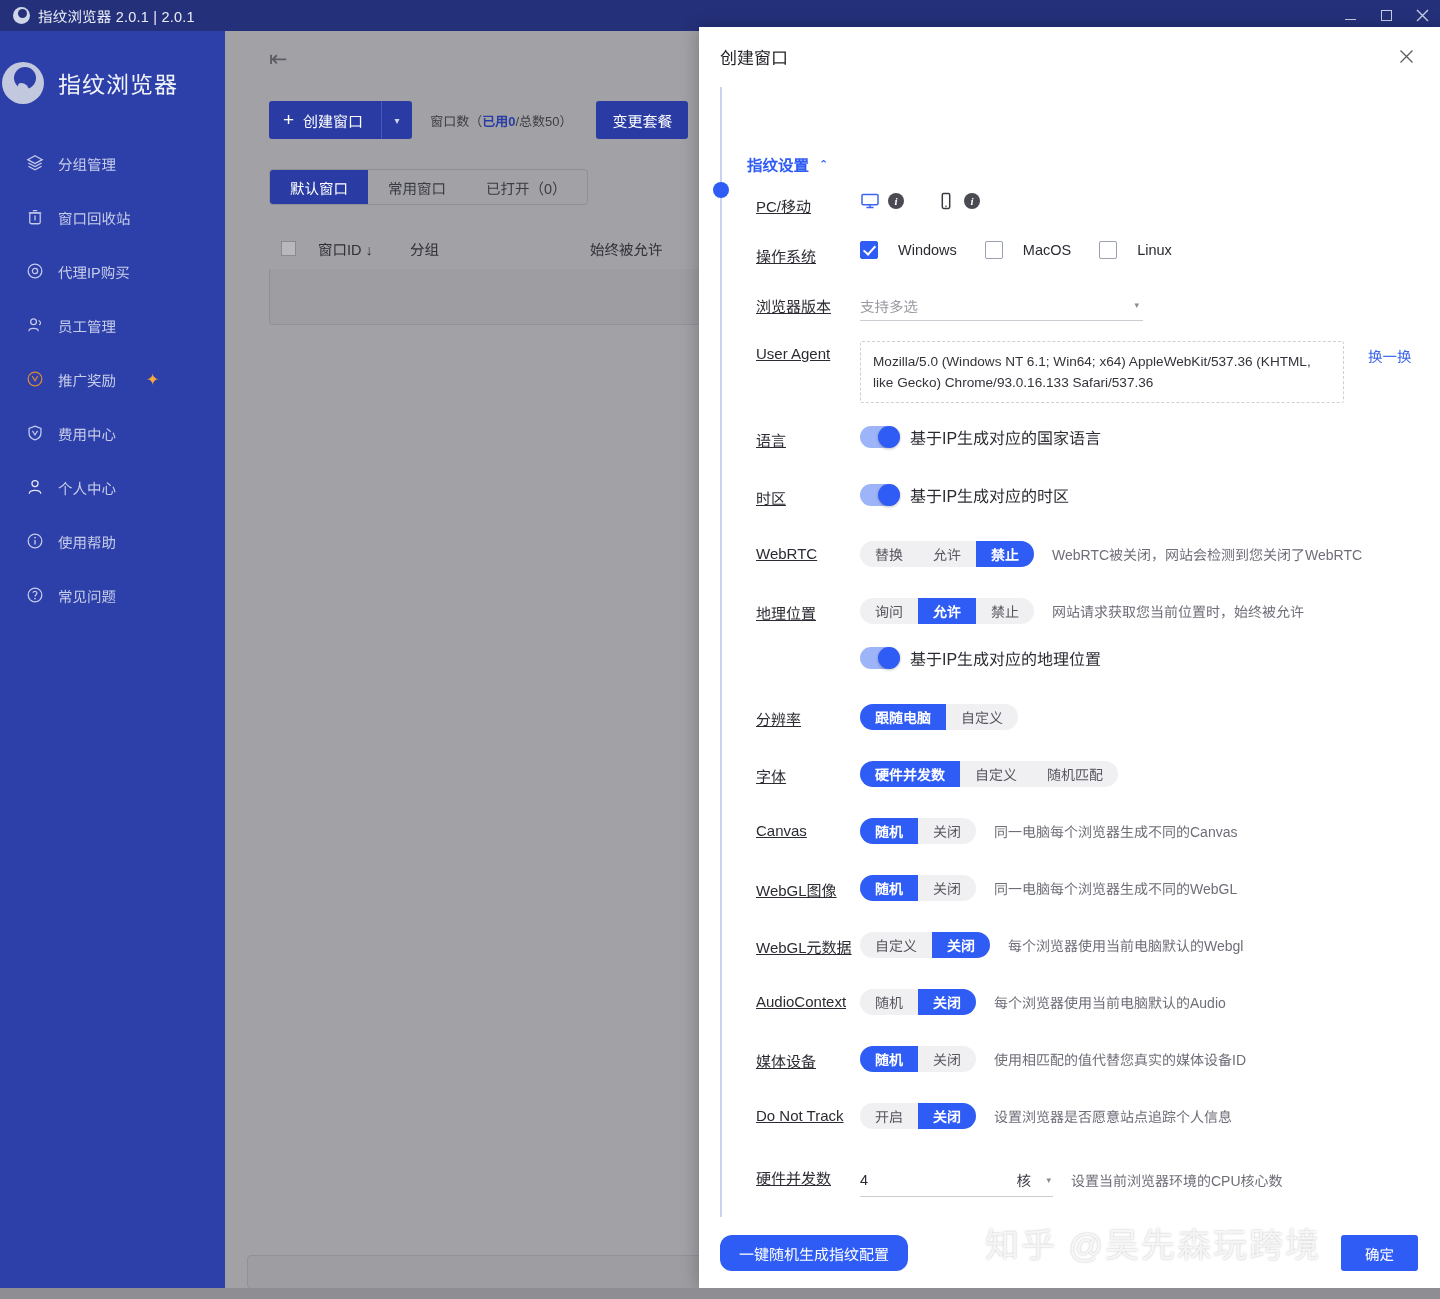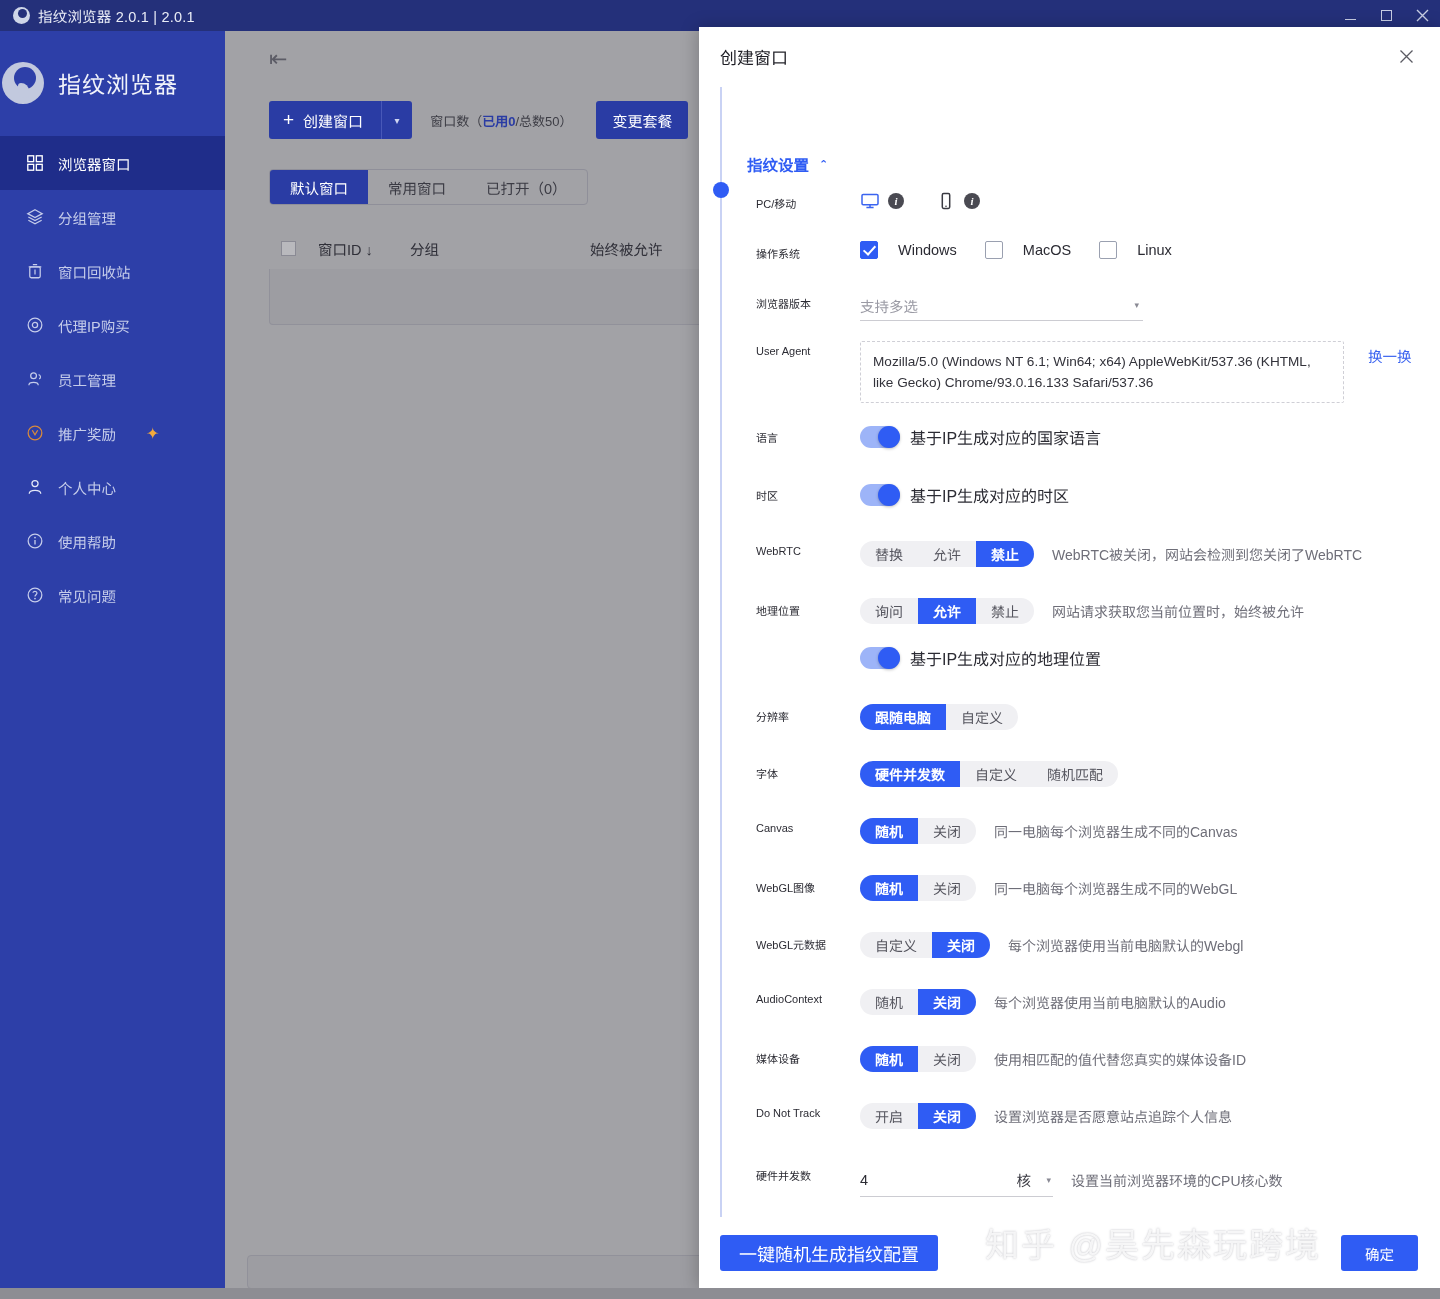--- a/index.html
+++ b/index.html
@@ -164,22 +164,22 @@
   }
   .section-title {
     display:flex; align-items:center; gap:10px; margin: 68px 0 0 27px;
     color:#2f5cf4; font-size:15.5px; font-weight:bold;
   }
   .section-caret { color:#2f5cf4; font-size:11px; }
 
   .rows { margin-left: 36px; margin-top: 16px; }
   .row { display:flex; align-items:flex-start; min-height:32px; margin-bottom: 18px; }
   .row-label {
-    width: 104px; flex:0 0 auto; color:#2b2b33; font-size:11px;
-    padding-top: 4px; text-align:left;
+    width: 104px; flex:0 0 auto; color:#2b2b33; font-size:15px;
+    padding-top: 4px; text-align:left;text-decoration:underline;
   }
   .row-ctl { flex:1 1 auto; display:flex; align-items:center; gap:10px; flex-wrap:wrap; }
 
   
   .dev-pair { display:flex; align-items:center; gap:8px; }
   .info-dot {
     width:16px; height:16px; border-radius:50%; background:#4a4a52; color:#fff;
     font-size:11px; display:flex; align-items:center; justify-content:center;
     font-family:"Liberation Serif", serif; font-style:italic; font-weight:bold;
   }
@@ -240,21 +240,21 @@
   }
   .seg-item.on { background:#2f5cf4; color:#fff; font-weight:bold; }
   .hint { color:#6e6e78; font-size:14px; margin-left:8px; }
 
   .modal-foot {
     flex:0 0 auto; height:72px; border-top:0; display:flex; align-items:center;
     padding-left:21px; position:relative; background:#fff;
   }
   .btn-random {
     background:#2f5cf4; color:#fff; height:36px; padding:0 19px;
-    display:flex; align-items:center; font-size:18px; border-radius:3px;
+    display:flex; align-items:center; font-size:15px; border-radius:12px;
   }
   .btn-confirm {
     position:absolute; right:22px; background:#2f5cf4; color:#fff; height:36px;
     padding:0 24px; display:flex; align-items:center; font-size:14.5px; border-radius:3px;
   }
 
   
   .watermark {
     position:absolute; left: 985px; top: 1218px; font-size: 34px;
     color: rgba(255,255,255,.82); letter-spacing: 2px; pointer-events:none;
@@ -288,29 +288,20 @@
     </div>
   </div>
 
   <div class="sidebar">
     <div class="side-brand">
       <div class="brand-mark"></div>
       <div class="brand-text">指纹浏览器</div>
     </div>
     <div class="side-nav">
 
-      <div class="nav-item active">
-        <svg class="nav-ico" viewBox="0 0 20 20">
-          <rect x="2" y="2" width="6.5" height="6.5" fill="none" stroke="#fff" stroke-width="1.5"></rect>
-          <rect x="11.5" y="2" width="6.5" height="6.5" fill="none" stroke="#fff" stroke-width="1.5"></rect>
-          <rect x="2" y="11.5" width="6.5" height="6.5" fill="none" stroke="#fff" stroke-width="1.5"></rect>
-          <rect x="11.5" y="11.5" width="6.5" height="6.5" fill="none" stroke="#fff" stroke-width="1.5"></rect>
-        </svg>
-        <span>浏览器窗口</span>
-      </div>
 
       <div class="nav-item">
         <svg class="nav-ico" viewBox="0 0 20 20">
           <path d="M10 2 L18 6.3 L10 10.6 L2 6.3 Z" fill="none" stroke="#c5ccea" stroke-width="1.4"></path>
           <path d="M2.6 10 L10 13.9 L17.4 10" fill="none" stroke="#c5ccea" stroke-width="1.4"></path>
           <path d="M2.6 13.6 L10 17.5 L17.4 13.6" fill="none" stroke="#c5ccea" stroke-width="1.4"></path>
         </svg>
         <span>分组管理</span>
       </div>
 
@@ -342,20 +333,27 @@
 
       <div class="nav-item">
         <svg class="nav-ico" viewBox="0 0 20 20">
           <circle cx="10" cy="10" r="7.6" fill="none" stroke="#d88a3c" stroke-width="1.4"></circle>
           <path d="M7 7 L10 12 L13 7" fill="none" stroke="#d88a3c" stroke-width="1.4"></path>
         </svg>
         <span>推广奖励</span>
         <span class="nav-spark">✦</span>
       </div>
 
+      <div class="nav-item">
+        <svg class="nav-ico" viewBox="0 0 20 20">
+          <path d="M10 2.3 L16.6 4.8 V10 C16.6 14 13.4 16.6 10 17.7 C6.6 16.6 3.4 14 3.4 10 V4.8 Z" fill="none" stroke="#c5ccea" stroke-width="1.4"></path>
+          <path d="M7.2 7.6 L10 12.2 L12.8 7.6" fill="none" stroke="#c5ccea" stroke-width="1.3"></path>
+        </svg>
+        <span>费用中心</span>
+      </div>
 
       <div class="nav-item">
         <svg class="nav-ico" viewBox="0 0 20 20">
           <circle cx="10" cy="6.2" r="3.4" fill="none" stroke="#e3e7f7" stroke-width="1.4"></circle>
           <path d="M3.6 17.4 C3.6 12.4 16.4 12.4 16.4 17.4" fill="none" stroke="#e3e7f7" stroke-width="1.4"></path>
         </svg>
         <span>个人中心</span>
       </div>
 
       <div class="nav-item">

